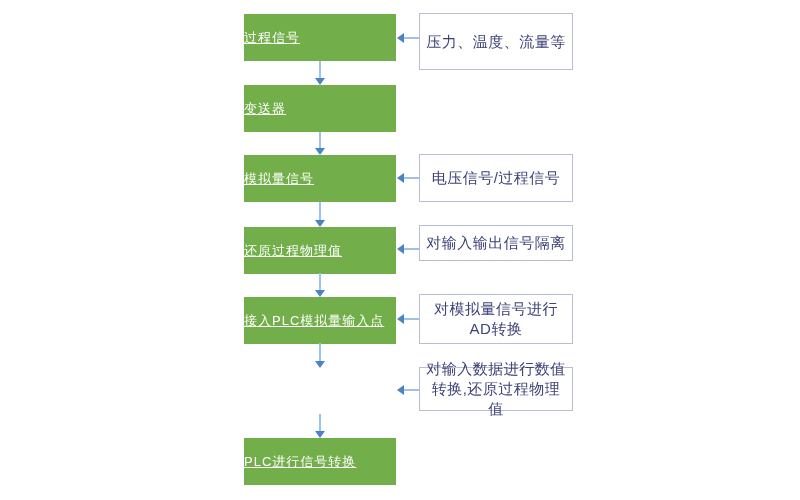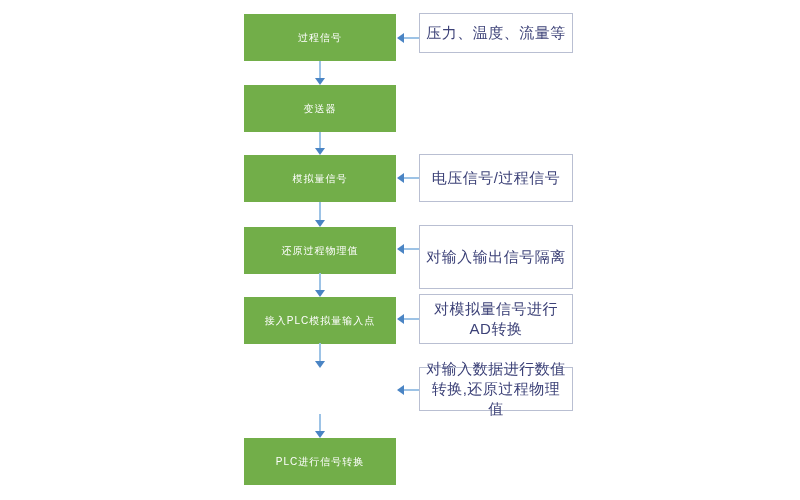--- a/index.html
+++ b/index.html
@@ -16,25 +16,25 @@
   }
   .step-box {
     position: absolute;
     left: 244px;
     width: 152px;
     height: 47px;
     background: #72ae49;
     color: #ffffff;
     display: flex;
     align-items: center;
-    justify-content: center;
-    font-size: 10px;
+    font-size: 13px;
     letter-spacing: 1px;
     text-align: center;
     box-sizing: border-box;
+    text-decoration: underline;
   }
   .note-box {
     position: absolute;
     left: 419px;
     width: 154px;
     background: #ffffff;
     border: 1px solid #b9bfd2;
     color: #3d4278;
     display: flex;
     align-items: center;
@@ -113,27 +113,27 @@
   <div class="step-box" style="top:227px">
       <span>还原过程物理值</span>
     </div>
   <div class="step-box" style="top:297px">
       <span>接入PLC模拟量输入点</span>
     </div>
   <div class="step-box" style="top:438px">
       <span>PLC进行信号转换</span>
     </div>
 
-  <div class="note-box" style="top:13px;height:40px">
+  <div class="note-box" style="top:13px;height:57px">
       <span>压力、温度、流量等</span>
     </div>
   <div class="note-box" style="top:154px;height:48px">
       <span>电压信号/过程信号</span>
     </div>
-  <div class="note-box" style="top:225px;height:64px">
+  <div class="note-box" style="top:225px;height:36px">
       <span>对输入输出信号隔离</span>
     </div>
   <div class="note-box" style="top:294px;height:50px">
       <span>对模拟量信号进行AD转换</span>
     </div>
   <div class="note-box" style="top:367px;height:44px">
       <span>对输入数据进行数值转换,还原过程物理值</span>
     </div>
 
   <div class="vconn" style="top:61px;height:24px">

